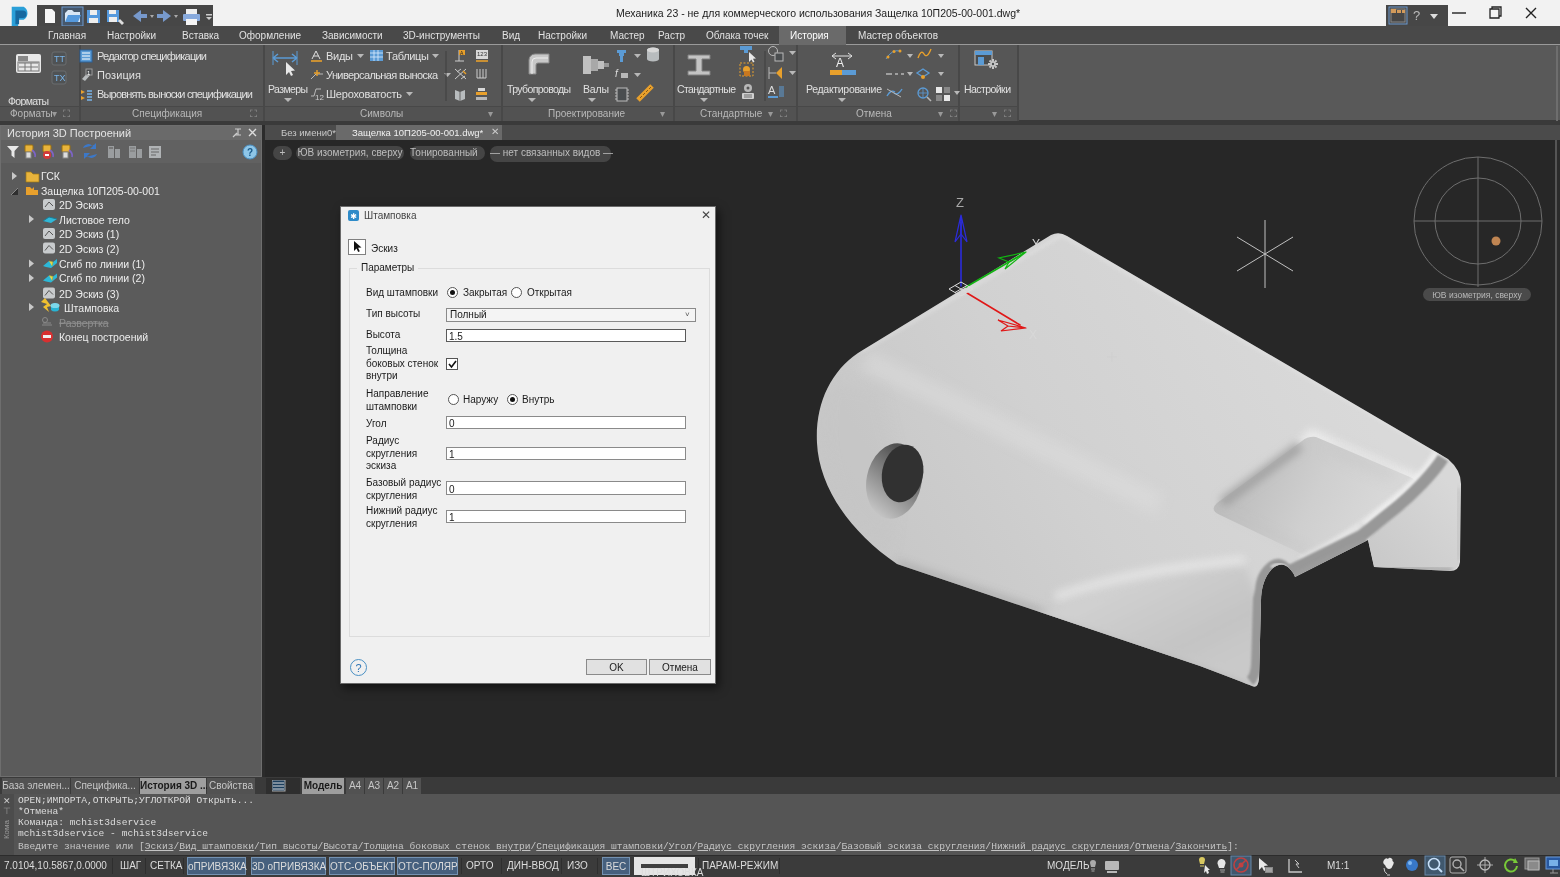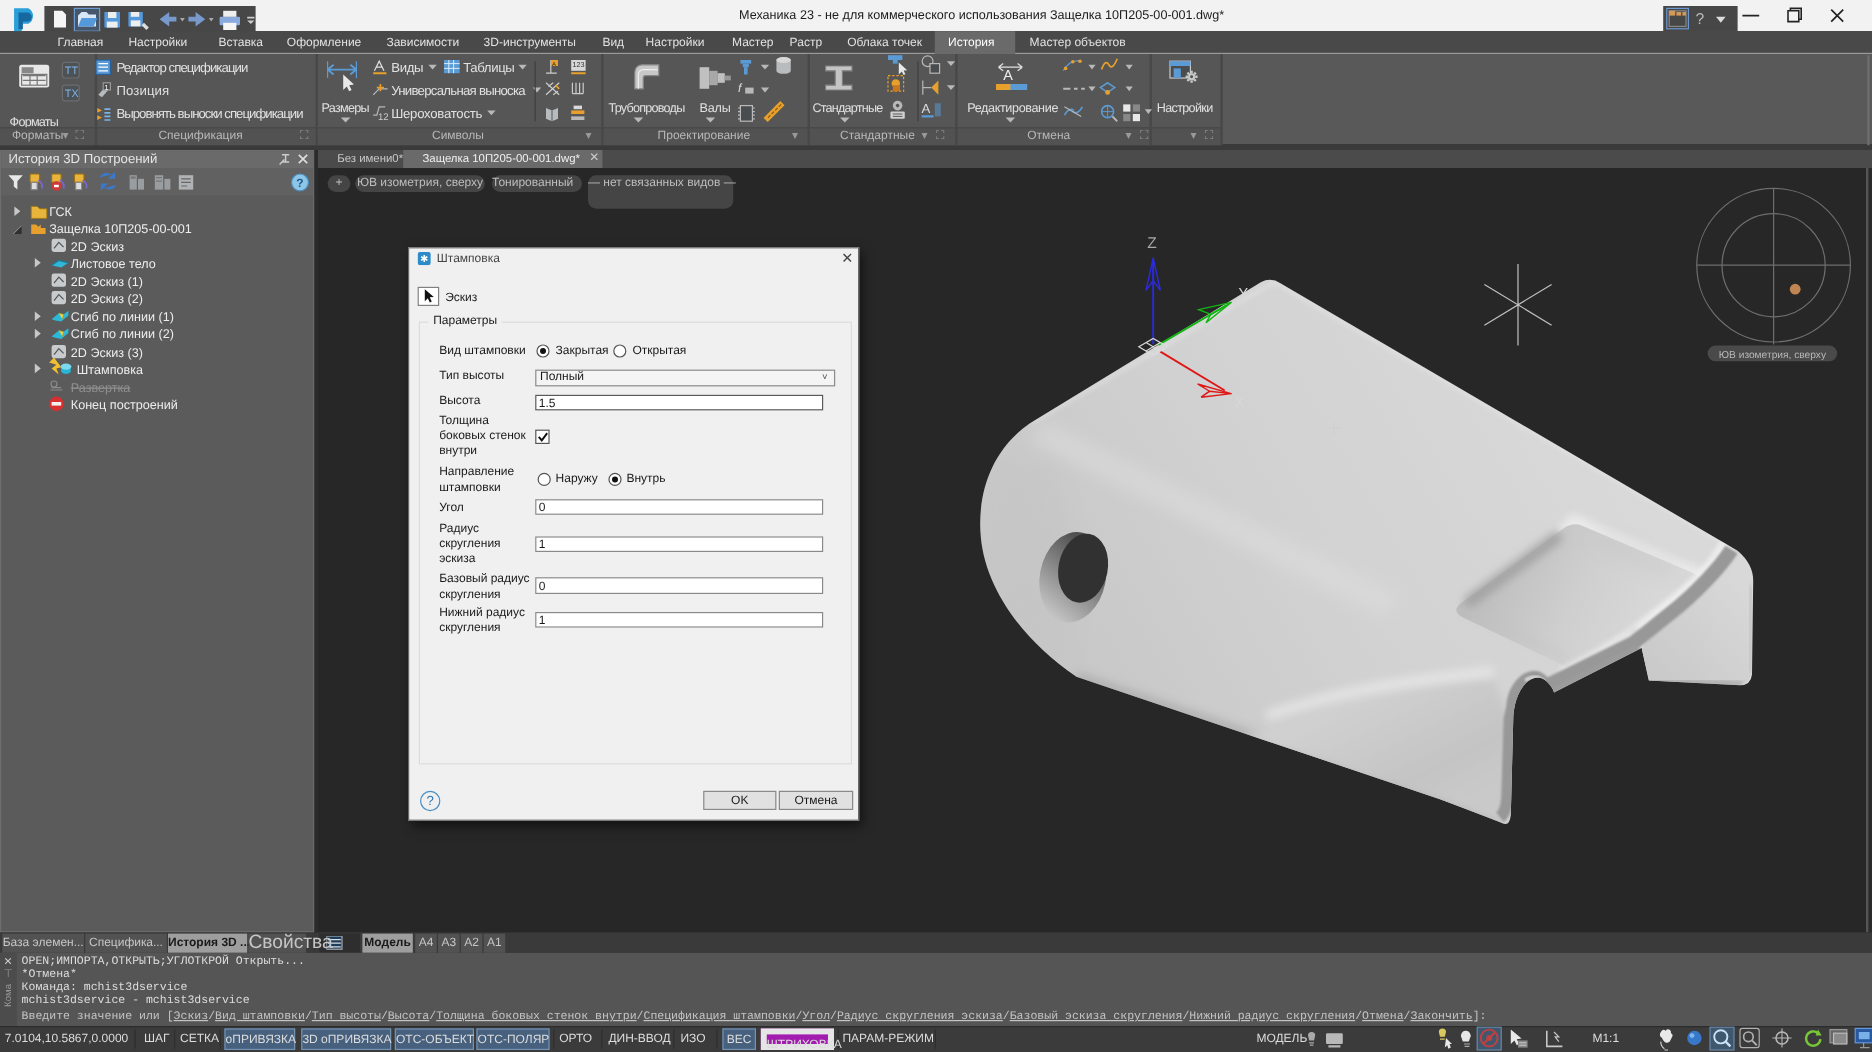--- a/index.html
+++ b/index.html
@@ -458,21 +458,21 @@
 <div class="abs" style="left:265px;top:125px;width:1295px;height:15px;background:#4b4b4b"></div>
 <div class="abs txt" style="left:281px;top:125px;height:15px;line-height:15px;font-size:9.5px;color:#c8c8c8">Без имени0*</div>
 <div class="abs" style="left:336px;top:125px;width:166px;height:15px;background:#6a6a6a"></div>
 <div class="abs txt" style="left:352px;top:125px;height:15px;line-height:15px;font-size:9.5px;color:#f0f0f0">Защелка 10П205-00-001.dwg*</div>
 <div class="abs txt" style="left:491px;top:125px;height:15px;line-height:14px;font-size:10px;color:#ccc">✕</div>
 <div class="abs" style="left:265px;top:140px;width:1292px;height:637px;background:#272727"></div>
 <div id="pills">
 <div class="abs txt" style="left:273px;top:146px;width:19px;height:14px;background:#454545;border-radius:7px;color:#bdbdbd;font-size:10px;text-align:center;line-height:13px">+</div>
 <div class="abs txt" style="left:296px;top:146px;width:108px;height:14px;background:#454545;border-radius:7px;color:#bdbdbd;font-size:10px;text-align:center;line-height:14px">ЮВ изометрия, сверху</div>
 <div class="abs txt" style="left:410px;top:146px;width:75px;height:14px;background:#454545;border-radius:7px;color:#bdbdbd;font-size:10px;text-align:left;line-height:14px">Тонированный</div>
-<div class="abs txt" style="left:490px;top:146px;width:121px;height:28px;background:#454545;border-radius:7px;color:#bdbdbd;font-size:10px;text-align:left;line-height:14px">— нет связанных видов —</div>
+<div class="abs txt" style="left:490px;top:146px;width:121px;height:16px;background:#454545;border-radius:7px;color:#bdbdbd;font-size:10px;text-align:left;line-height:14px">— нет связанных видов —</div>
 </div>
 <svg id="scene" class="abs" style="left:265px;top:140px" width="1292" height="637" viewBox="265 140 1292 637">
 <defs>
 <linearGradient id="faceg" x1="858" y1="560" x2="1300" y2="300" gradientUnits="userSpaceOnUse">
 <stop offset="0" stop-color="#c6c6c6"></stop>
           <stop offset="0.45" stop-color="#d1d1d1"></stop>
           <stop offset="1" stop-color="#d9d9d9"></stop>
 </linearGradient>
 <linearGradient id="wallg" x1="1250" y1="600" x2="1460" y2="500" gradientUnits="userSpaceOnUse">
 <stop offset="0" stop-color="#c4c4c4"></stop>
@@ -603,21 +603,21 @@
 <div class="abs txt" style="left:302px;top:778px;width:42px;height:16px;background:#9e9e9e;color:#1a1a1a;font-size:10px;font-weight:bold;text-align:center;line-height:16px">Модель</div>
 <div class="abs txt" style="left:346px;top:778px;width:18px;height:16px;background:#525252;color:#c6c6c6;font-size:10px;text-align:center;line-height:16px">A4</div>
 <div class="abs txt" style="left:365px;top:778px;width:18px;height:16px;background:#525252;color:#c6c6c6;font-size:10px;text-align:center;line-height:16px">A3</div>
 <div class="abs txt" style="left:384px;top:778px;width:18px;height:16px;background:#525252;color:#c6c6c6;font-size:10px;text-align:center;line-height:16px">A2</div>
 <div class="abs txt" style="left:403px;top:778px;width:18px;height:16px;background:#525252;color:#c6c6c6;font-size:10px;text-align:center;line-height:16px">A1</div>
 
 <div class="abs" style="left:0;top:777px;width:262px;height:17px;background:#3a3a3a"></div>
 <div class="abs txt" style="left:2px;top:778px;width:68px;height:16px;background:#525252;color:#c6c6c6;font-size:10px;text-align:center;line-height:16px">База элемен...</div>
 <div class="abs txt" style="left:71px;top:778px;width:68px;height:16px;background:#525252;color:#c6c6c6;font-size:10px;text-align:center;line-height:16px">Спецификa...</div>
 <div class="abs txt" style="left:140px;top:778px;width:66px;height:16px;background:#9e9e9e;color:#1a1a1a;font-size:10px;font-weight:bold;text-align:center;line-height:16px">История 3D ...</div>
-<div class="abs txt" style="left:207px;top:778px;width:48px;height:16px;background:#525252;color:#c6c6c6;font-size:16px;text-align:center;line-height:16px">Свойства</div>
+<div class="abs txt" style="left:207px;top:778px;width:48px;height:16px;background:#525252;color:#c6c6c6;font-size:10px;text-align:center;line-height:16px">Свойства</div>
 
 <div class="abs" style="left:0;top:794px;width:1560px;height:61px;background:#555555"></div>
 <div class="abs" style="left:0;top:794px;width:14px;height:61px;background:#4c4c4c"></div>
 <div class="abs txt" style="left:3px;top:796px;font-size:9px;color:#ccc">✕</div>
 <div class="abs txt" style="left:3px;top:806px;font-size:9px;color:#999">⊤</div>
 <div class="abs txt" style="left:2px;top:820px;font-size:8px;color:#9a9a9a;writing-mode:vertical-rl;transform:rotate(180deg)">Кома</div>
 <div class="abs" style="left:14px;top:794px;width:1546px;height:61px;overflow:hidden">
       <div id="cmd" class="txt" style="position:relative;left:4px;top:1px;font-family:'Liberation Mono',monospace;font-size:9.6px;line-height:11px;color:#dedede">
 <div>OPEN;ИМПОРТА,ОТКРЫТЬ;УГЛОТКРОЙ    Открыть...</div>
 <div>*Отмена*</div>
@@ -642,21 +642,21 @@
 <span class="abs" style="left:120px">ШАГ</span>
 <span class="abs" style="left:150px">СЕТКА</span>
 <span class="abs" style="left:187px;top:2px;width:59px;height:18px;background:#46607e;border:1px solid #7492b2;text-align:center;line-height:17px">оПРИВЯЗКА</span>
 <span class="abs" style="left:251px;top:2px;width:75px;height:18px;background:#46607e;border:1px solid #7492b2;text-align:center;line-height:17px">3D оПРИВЯЗКА</span>
 <span class="abs" style="left:329px;top:2px;width:66px;height:18px;background:#46607e;border:1px solid #7492b2;text-align:center;line-height:17px">ОТС-ОБЪЕКТ</span>
 <span class="abs" style="left:397px;top:2px;width:61px;height:18px;background:#46607e;border:1px solid #7492b2;text-align:center;line-height:17px">ОТС-ПОЛЯР</span>
 <span class="abs" style="left:466px">ОРТО</span>
 <span class="abs" style="left:507px">ДИН-ВВОД</span>
 <span class="abs" style="left:567px">ИЗО</span>
 <span class="abs" style="left:602px;top:2px;width:28px;height:18px;background:#46607e;border:1px solid #7492b2;text-align:center;line-height:17px">ВЕС</span>
-<span class="abs" style="left:634px;top:2px;width:61px;height:18px;background:#a21caf;border:5px solid #e5e5e5;text-align:center;line-height:17px">ШТРИХОВКА</span>
+<span class="abs" style="left:634px;top:2px;width:61px;height:18px;background:#404040;border:7px solid #e5e5e5;text-align:center;line-height:17px">ШТРИХОВКА</span>
 <span class="abs" style="left:702px">ПАРАМ-РЕЖИМ</span>
 <span class="abs" style="left:1047px">МОДЕЛЬ</span>
 <span class="abs" style="left:1327px">М1:1</span>
 </div>
 <svg class="abs" style="left:1085px;top:855px" width="475" height="22" viewBox="0 0 475 22">
 <g>
 <path d="M5 8 a3 3 0 0 1 6 0 l-1 4 h-4 z" fill="#aaa"></path>
         <path d="M6 14 h4 M6.5 16 h3" stroke="#aaa"></path>
 <rect x="20" y="6" width="14" height="9" rx="1" fill="#b8b8b8"></rect>
         <path d="M22 17 h10" stroke="#b8b8b8" stroke-width="2"></path>

